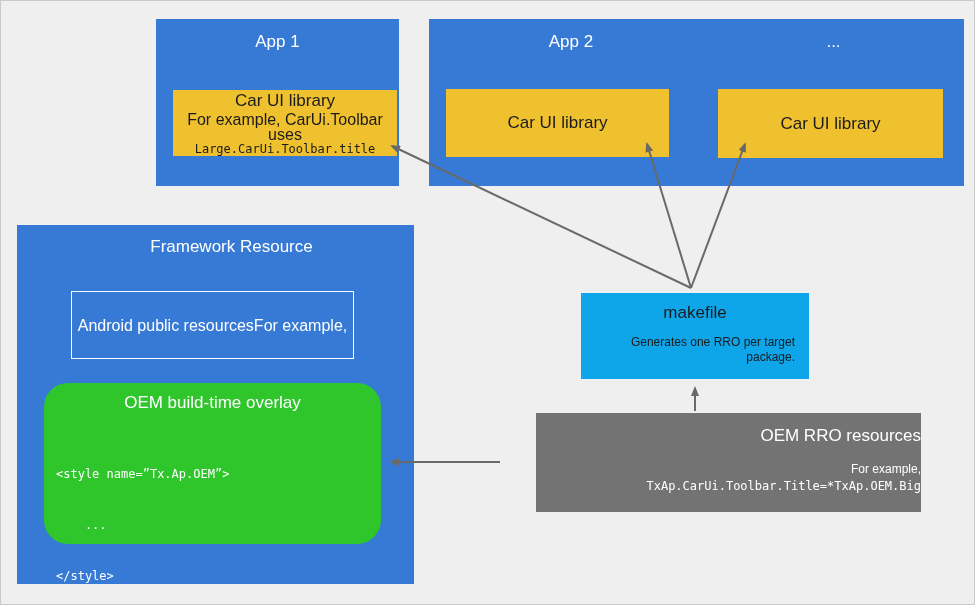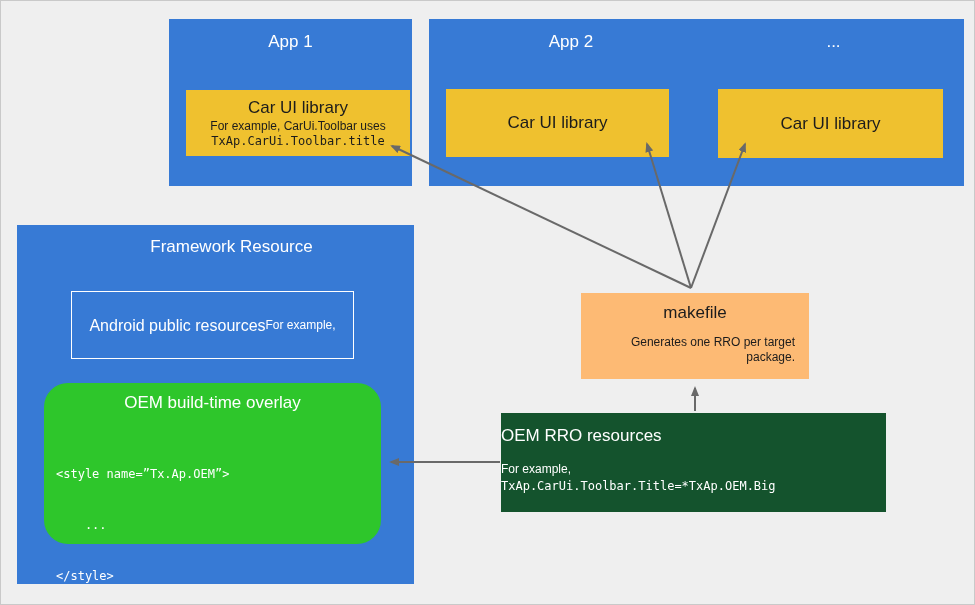--- a/index.html
+++ b/index.html
@@ -24,21 +24,21 @@
     position: absolute;
     background: #EFC12F;
     color: #1C1C1C;
     display: flex;
     flex-direction: column;
     align-items: center;
     justify-content: center;
     text-align: center;
   }
   .lib-title { font-size: 17px; line-height: 22px; }
-  .lib-sub   { font-size: 12px; line-height: 15px; }
+  .lib-sub   { font-size: 16px; line-height: 15px; }
   .code      { font-family: "DejaVu Sans Mono", monospace; font-size: 12px; line-height: 15px; }
 
   .framework { background: #377AD5; color: #FFFFFF; }
   .fw-title  { text-align: center; margin-top: 12px; font-size: 17px; padding-left: 32px; }
 
   .pubres {
     position: absolute;
     left: 54px; top: 66px; width: 283px; height: 68px;
     border: 1px solid #FFFFFF;
     display: flex;
@@ -58,55 +58,56 @@
   }
   .overlay-title { text-align: center; margin-top: 10px; font-size: 17px; }
   .overlay-code {
     position: absolute;
     left: 12px; top: 48px;
     text-align: left;
     white-space: pre;
   }
 
   .makefile {
-    background: #fdba74;
+    background: #0ea5e9;
     color: #1C1C1C;
     text-align: center;
   }
   .mk-title { margin-top: 10px; font-size: 17px; }
   .mk-desc  { font-size: 12px; line-height: 15px; margin-top: 12px; padding: 0 14px; text-align: right; }
 
   .oemrro {
-    background: #14532d;
+    background: #737373;
     color: #FFFFFF;
-    text-align: left;
+    text-align: right;
+    margin-left: 35px;
   }
   .rro-title { margin-top: 13px; font-size: 17px; }
   .rro-label { margin-top: 16px; font-size: 12px; line-height: 15px; }
   .rro-code  { margin-top: 2px; }
 
   .arrow-layer {
     position: absolute;
     left: 0; top: 0;
     width: 975px; height: 605px;
     z-index: 5;
     pointer-events: none;
   }
 </style>
 </head>
 <body>
 
 <div class="canvas">
 
-  <div class="box app" style="left:168px; top:18px; width:243px; height:167px;">
+  <div class="box app" style="left:155px; top:18px; width:243px; height:167px;">
     <div class="app-title">App 1</div>
     <div class="lib" style="left:17px; top:71px; width:224px; height:66px;">
       <div class="lib-title">Car UI library</div>
       <div class="lib-sub">For example, CarUi.Toolbar uses</div>
-      <div class="code">TxAp.CarUi.Toolbar.title</div>
+      <div class="code">Large.CarUi.Toolbar.title</div>
     </div>
   </div>
 
   <div class="box app" style="left:428px; top:18px; width:284px; height:167px;">
     <div class="app-title">App 2</div>
     <div class="lib" style="left:17px; top:70px; width:223px; height:68px;">
       <div class="lib-title">Car UI library</div>
     </div>
   </div>
 

